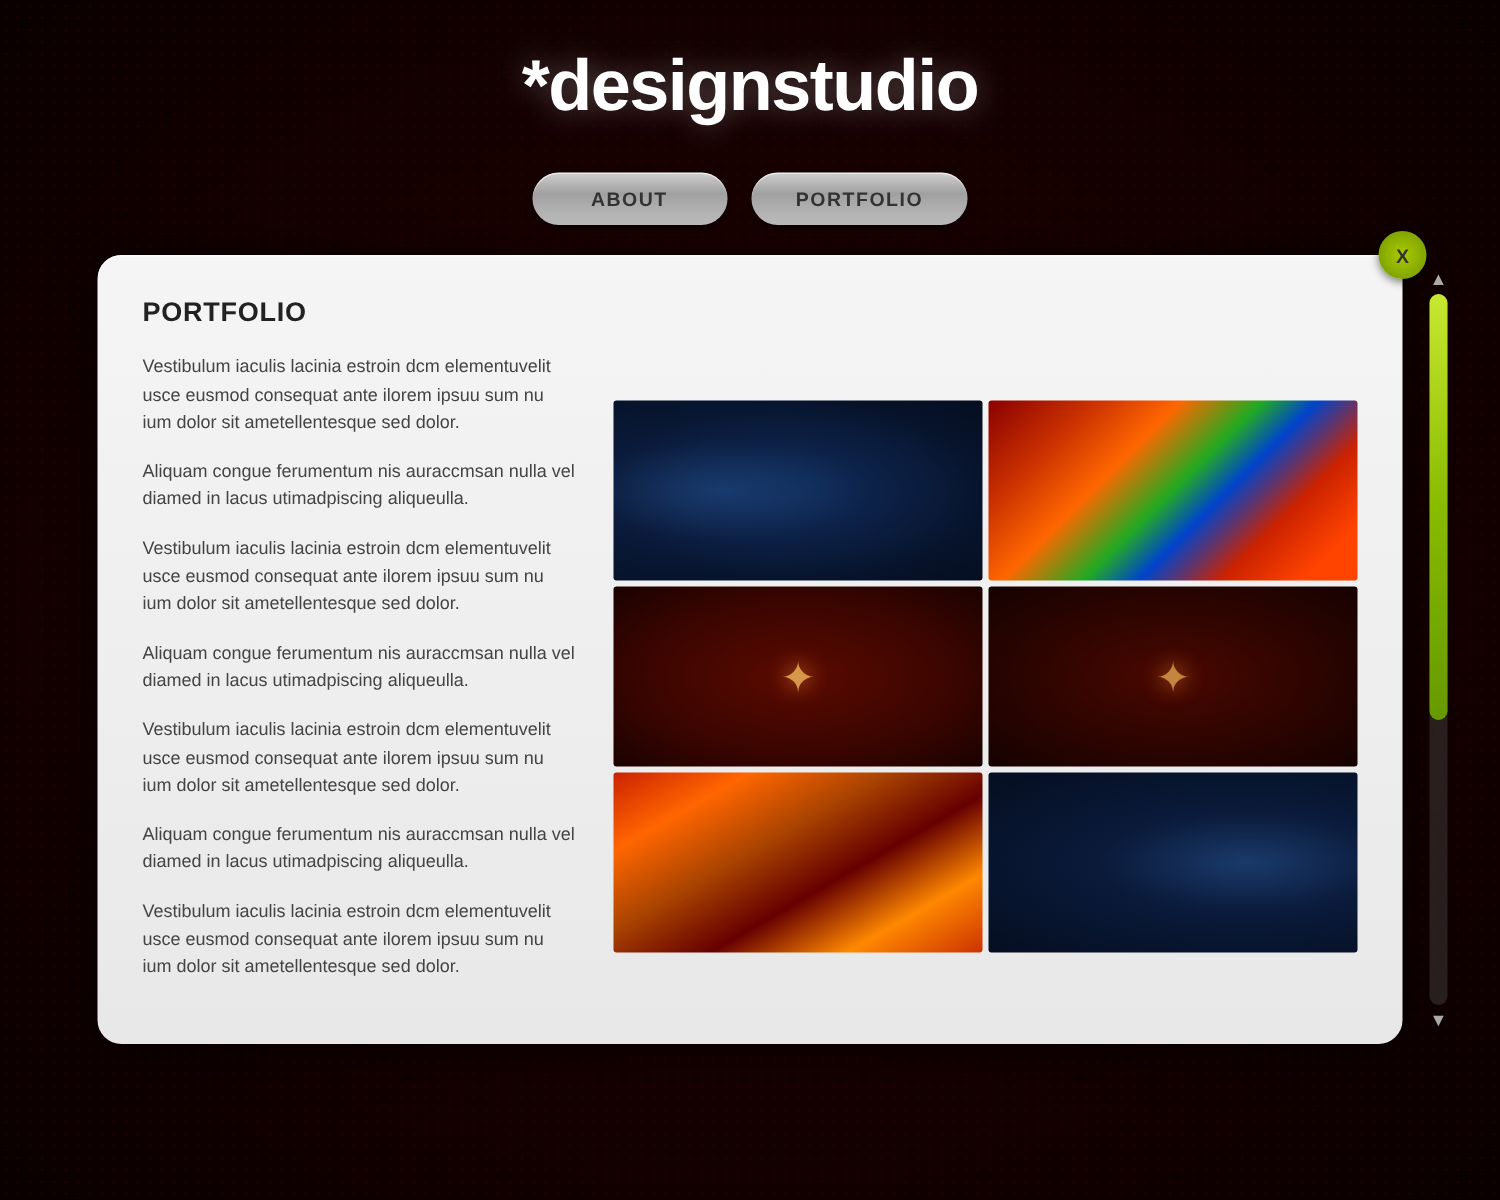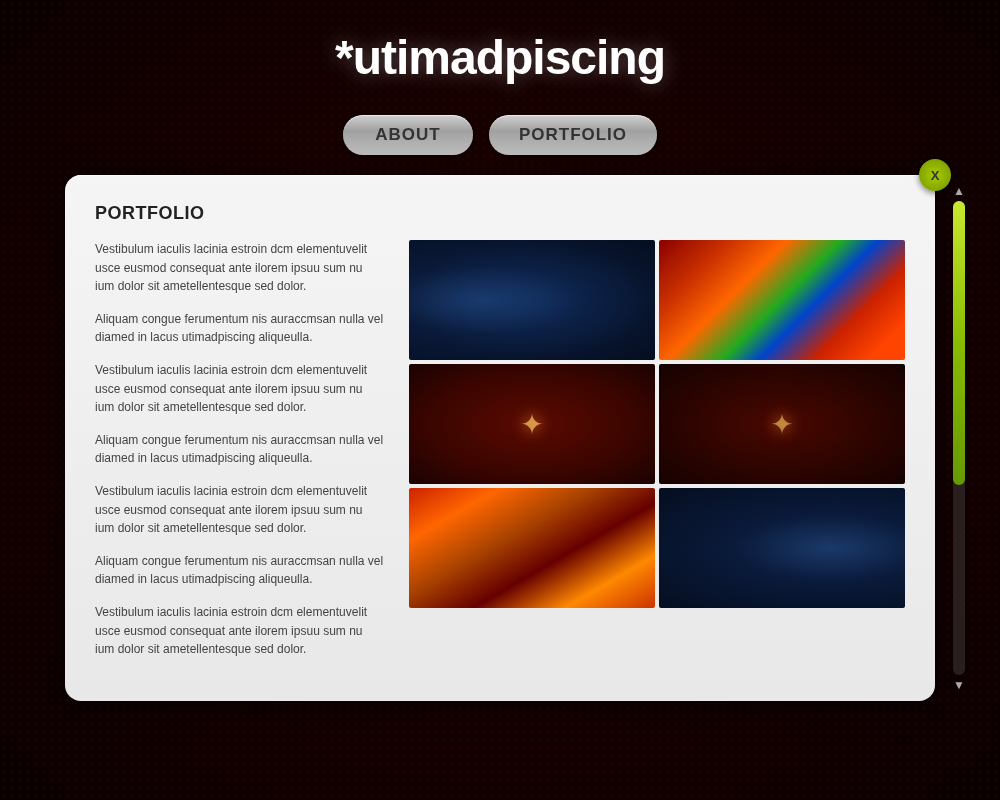--- a/index.html
+++ b/index.html
@@ -56,21 +56,21 @@
       gap: 16px;
       margin-top: 10px;
       margin-bottom: 20px;
     }
 
     .nav-btn {
       background: linear-gradient(180deg, #d0d0d0 0%, #a0a0a0 40%, #c0c0c0 100%);
       border: none;
       border-radius: 20px;
       padding: 10px 30px;
-      font-size: 17px;
+      font-size: 13px;
       font-weight: bold;
       letter-spacing: 1px;
       color: #333;
       cursor: pointer;
       min-width: 130px;
       box-shadow: 0 2px 6px rgba(0,0,0,0.5), inset 0 1px 0 rgba(255,255,255,0.6);
       text-transform: uppercase;
     }
 
     
@@ -92,20 +92,21 @@
       font-size: 18px;
       font-weight: bold;
       color: #222;
       margin-bottom: 16px;
       letter-spacing: 0.5px;
     }
 
     .panel-body {
       display: flex;
       gap: 24px;
+      align-items: center;
     }
 
     
     .text-col {
       width: 290px;
       flex-shrink: 0;
       font-size: 12px;
       color: #444;
       line-height: 1.55;
     }
@@ -258,21 +259,21 @@
       background: linear-gradient(180deg, #c8e830 0%, #88bb00 50%, #669900 100%);
       border-radius: 6px;
     }
   </style>
 </head>
 <body>
 
 <div class="bg"></div>
 
 <div class="header">
-  <h1 class="site-title">*utimadpiscing</h1>
+  <h1 class="site-title">*designstudio</h1>
 </div>
 
 <nav class="nav">
   <button class="nav-btn">ABOUT</button>
   <button class="nav-btn">PORTFOLIO</button>
 </nav>
 
 <div class="panel-wrapper">
   <div class="content-panel" style="position: relative; overflow: visible;">
     <div class="close-btn">X</div>

